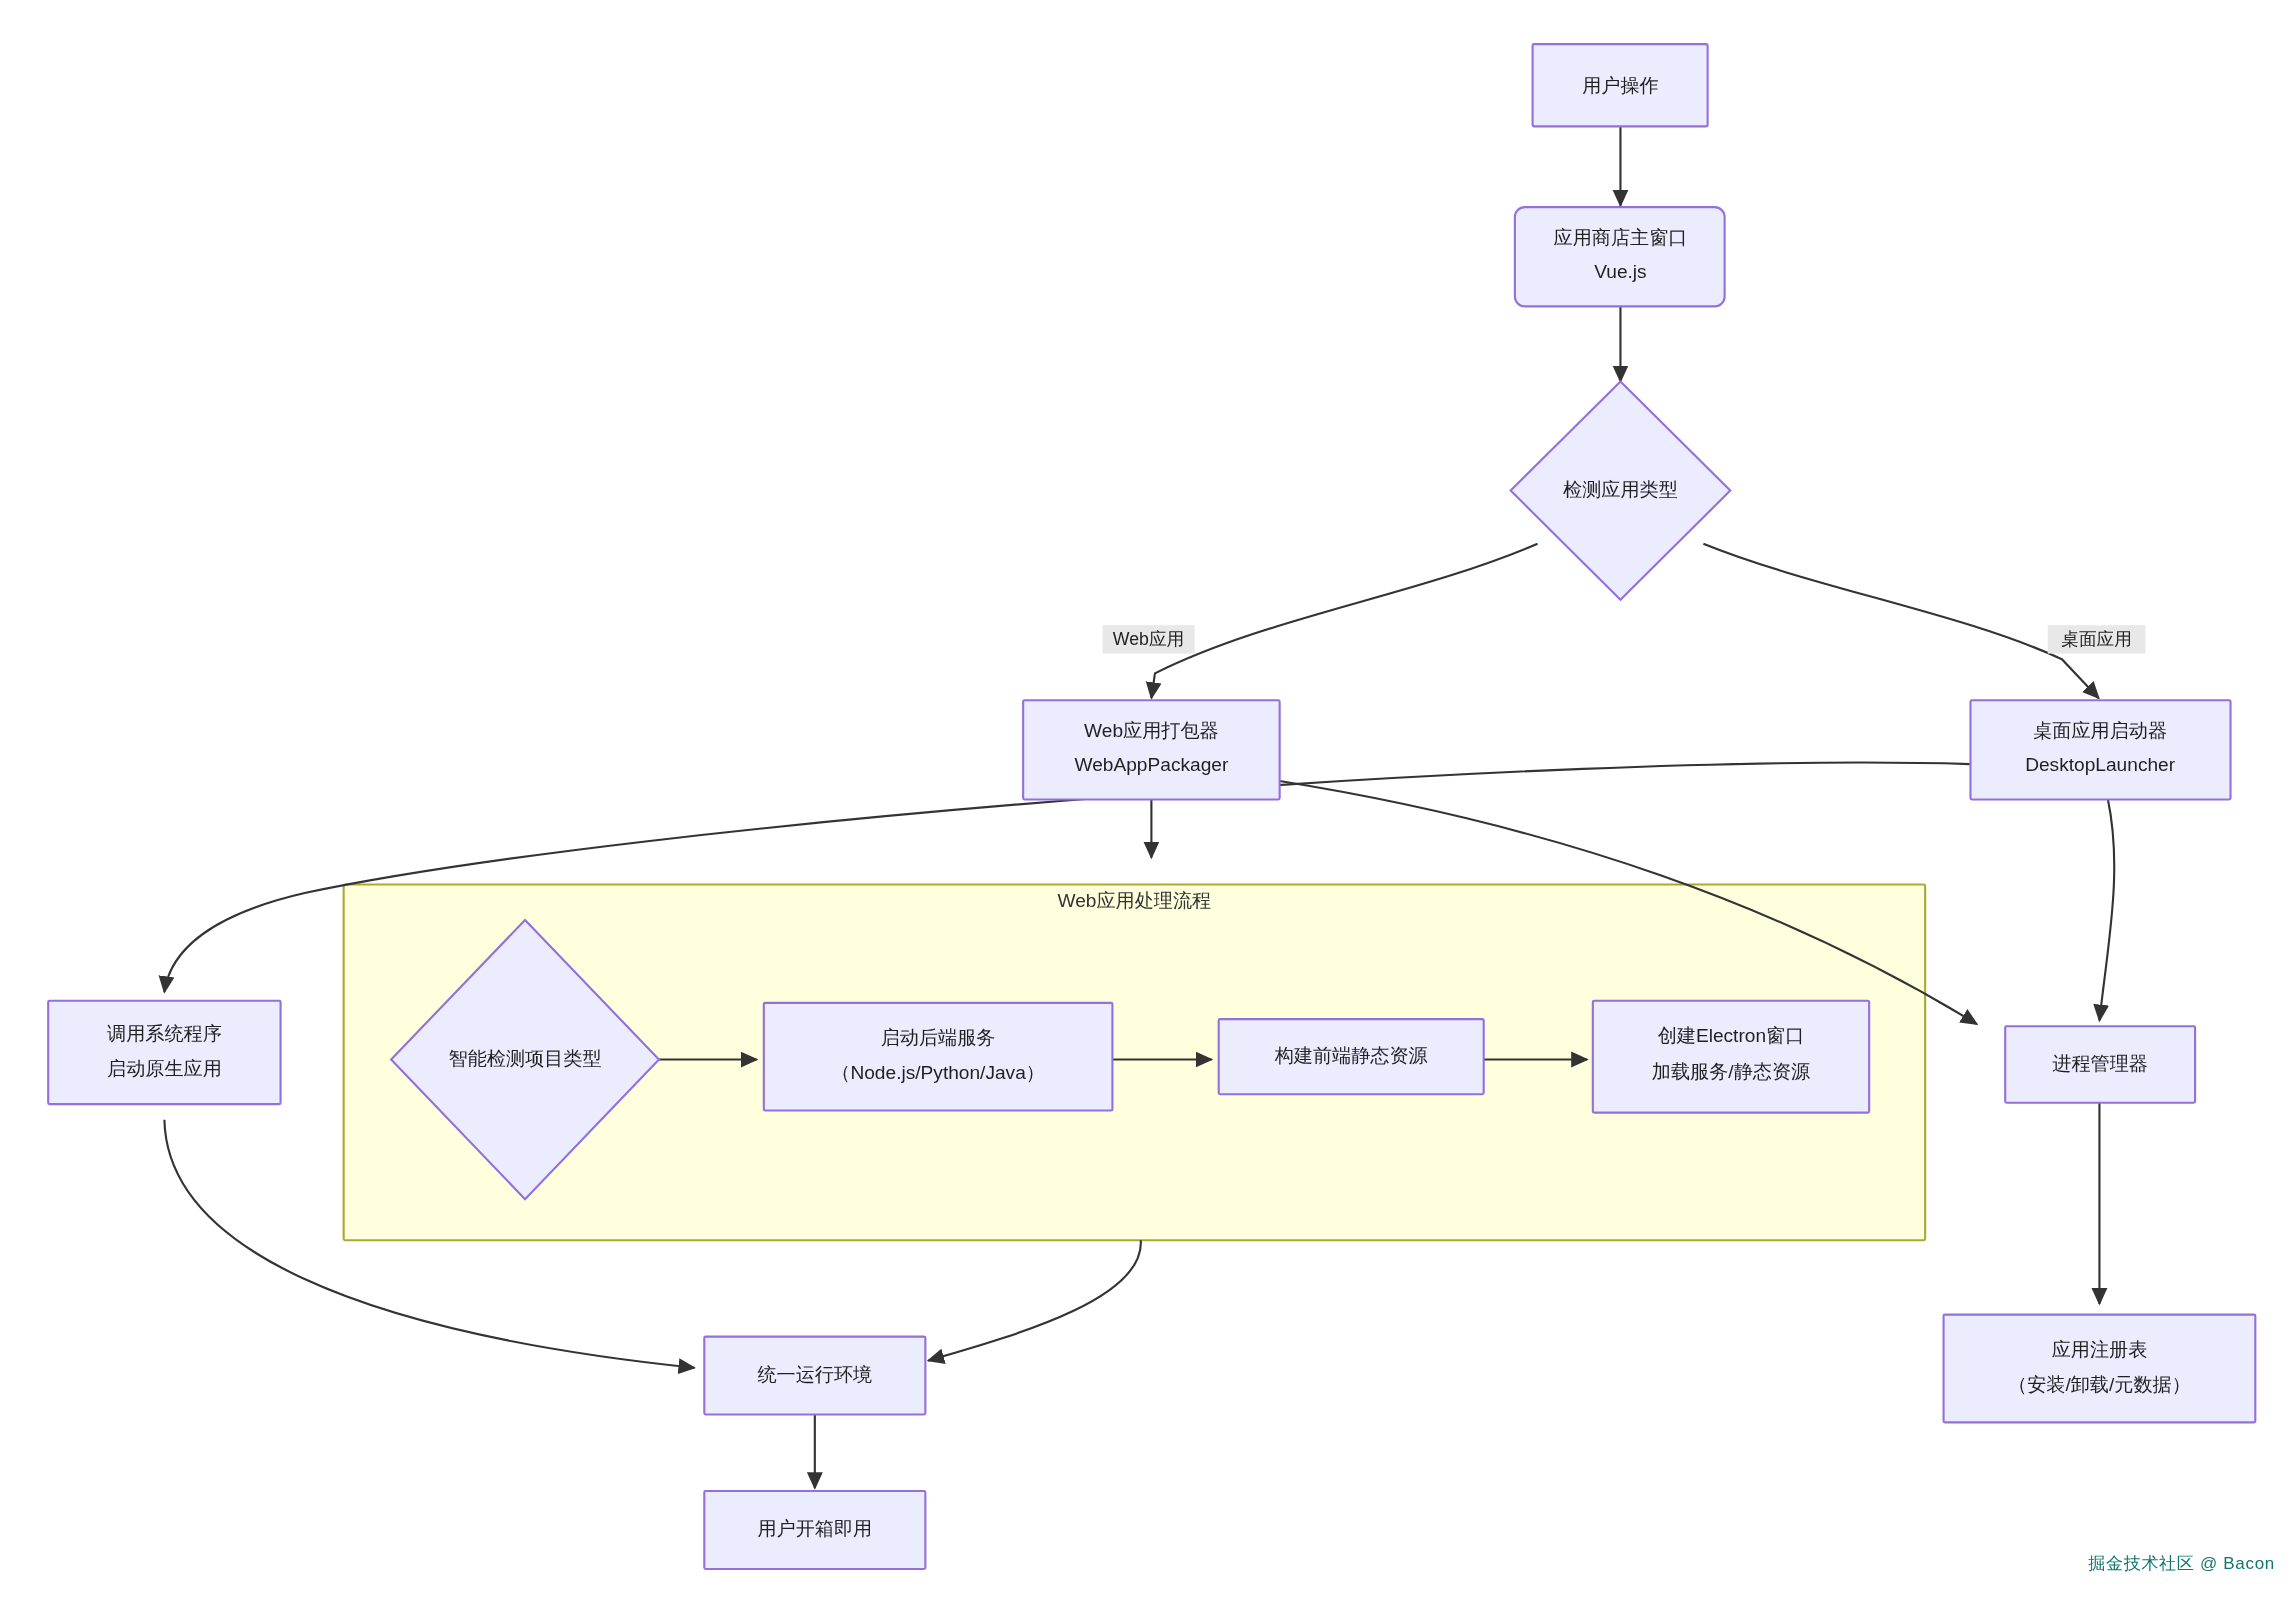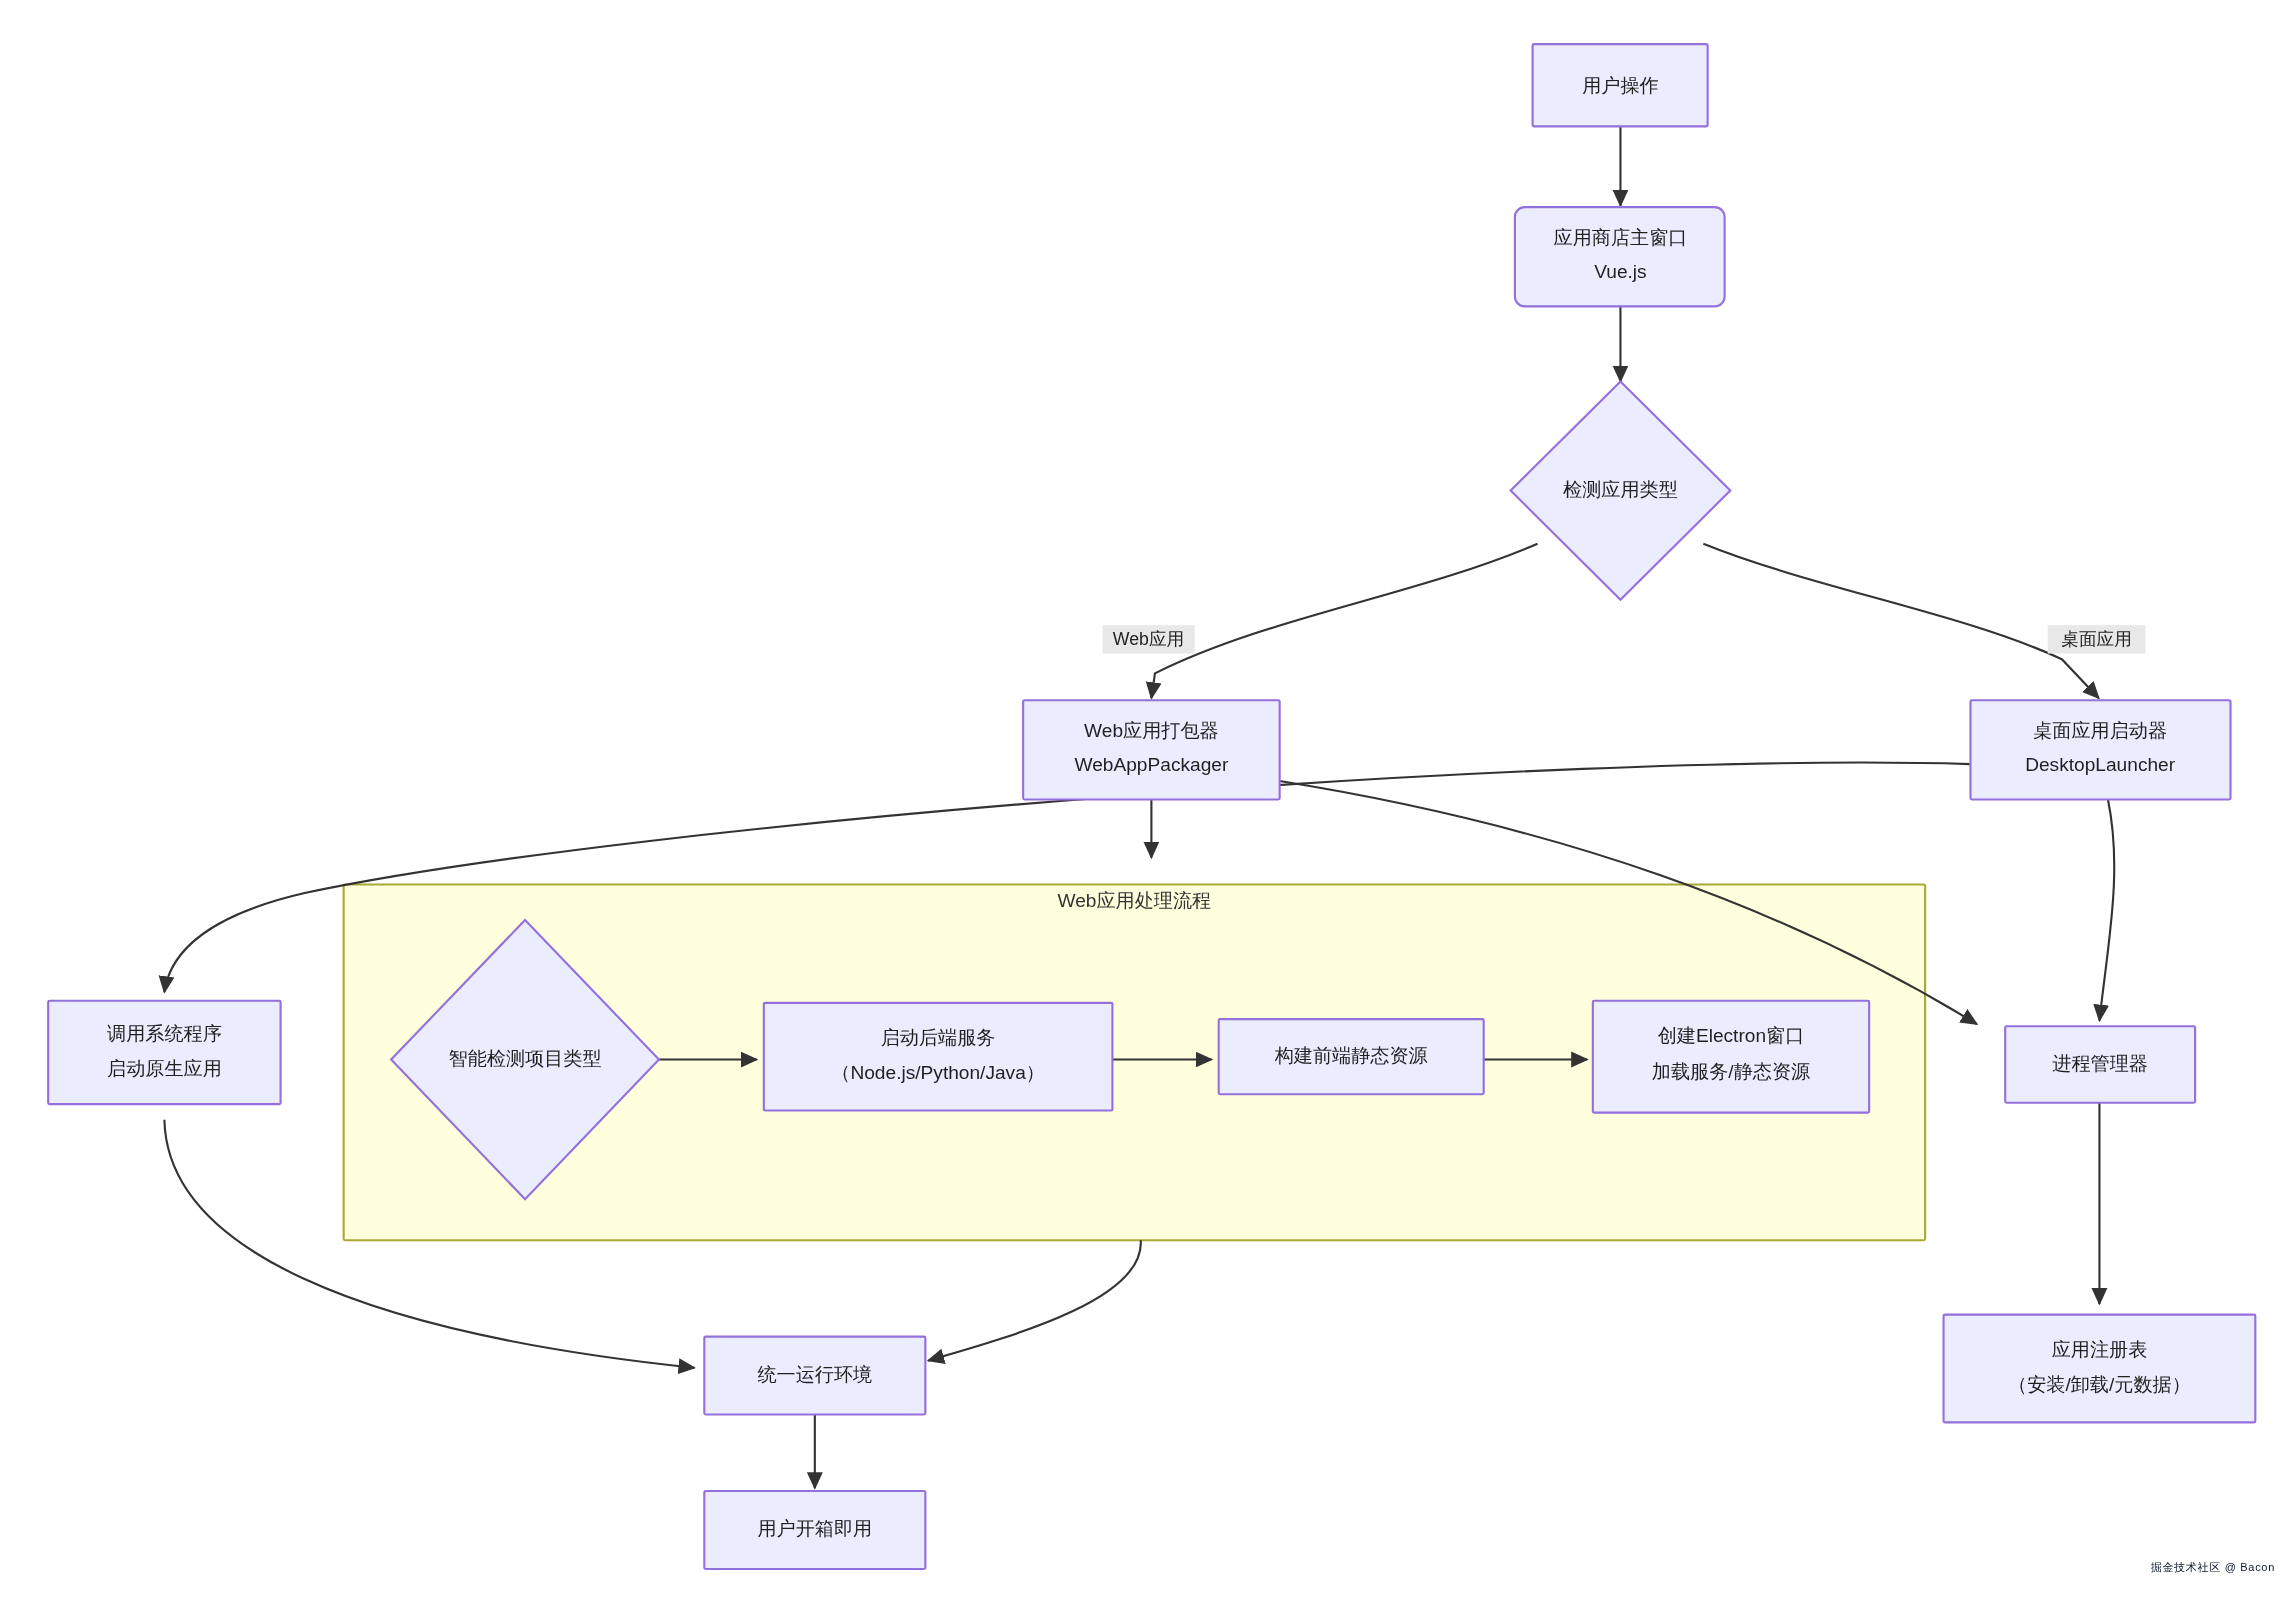--- a/index.html
+++ b/index.html
@@ -63,22 +63,22 @@
     dominant-baseline: middle;
   }
   .edge-label-bg {
     fill: #e8e8e8;
   }
   .watermark {
     position: absolute;
     right: 20px;
     bottom: 41px;
     font-family: "Liberation Sans", "DejaVu Sans", sans-serif;
-    font-size: 11px;
-    color: #0f172a;
+    font-size: 17px;
+    color: #0f766e;
     letter-spacing: 0.7px;
     user-select: none;
   }
 </style>
 </head>
 <body>
 
 <div id="canvas">
 
   <svg id="diagram" viewBox="0 0 3239 2280" xmlns="http://www.w3.org/2000/svg">

